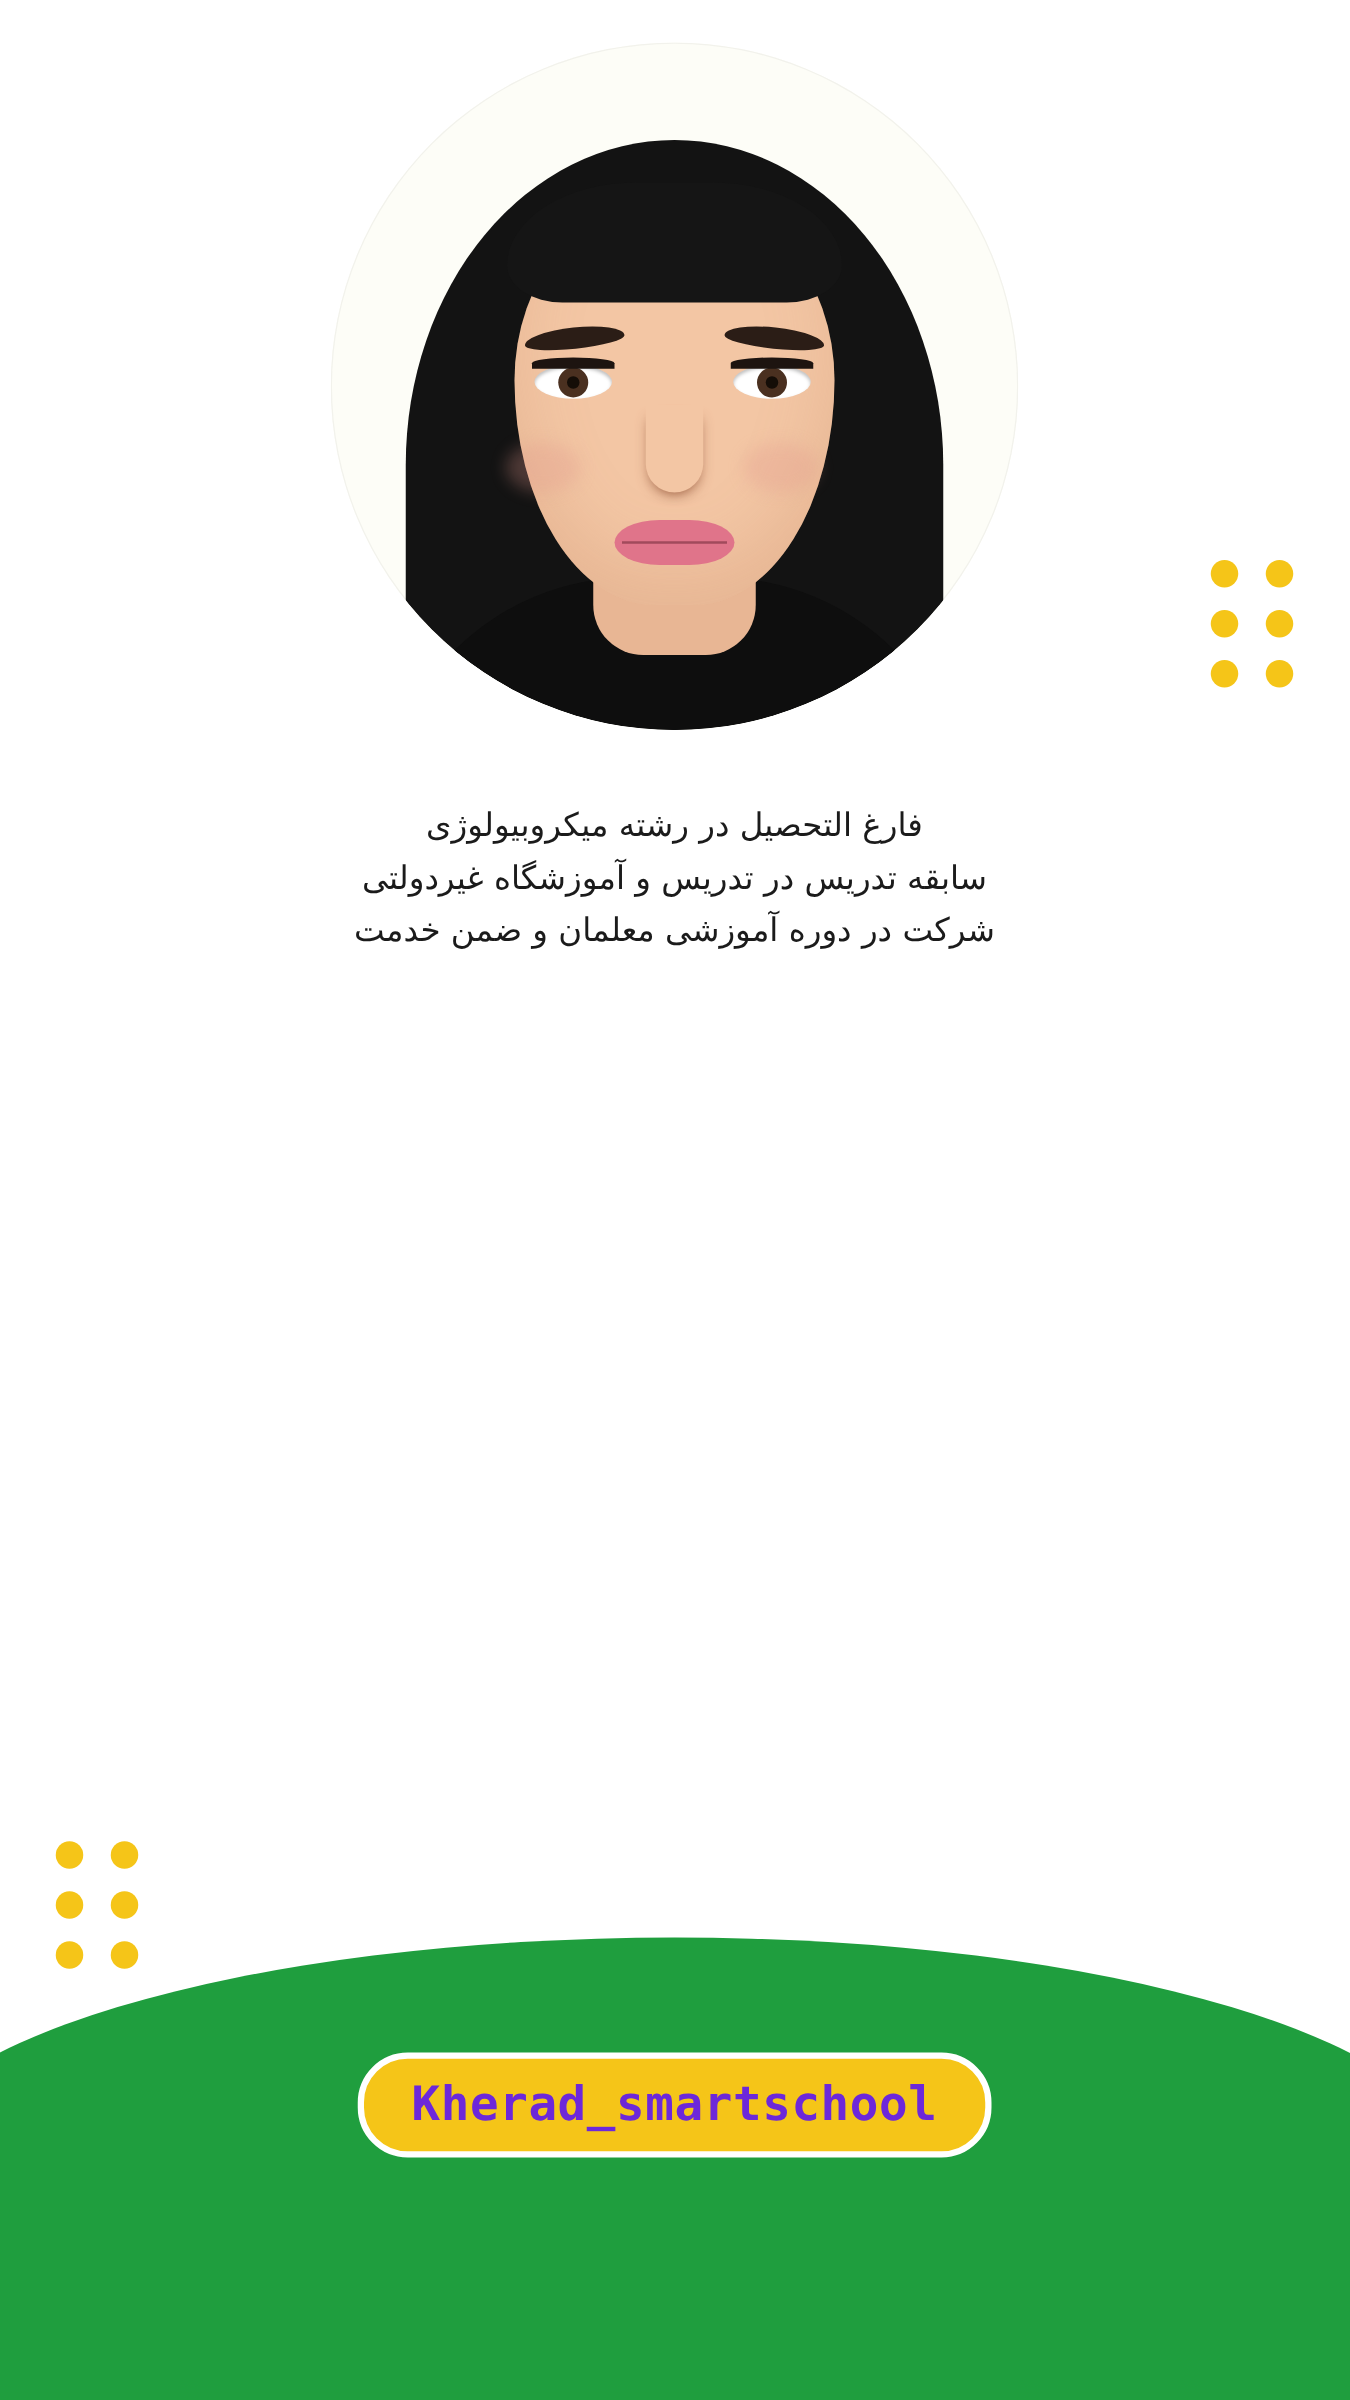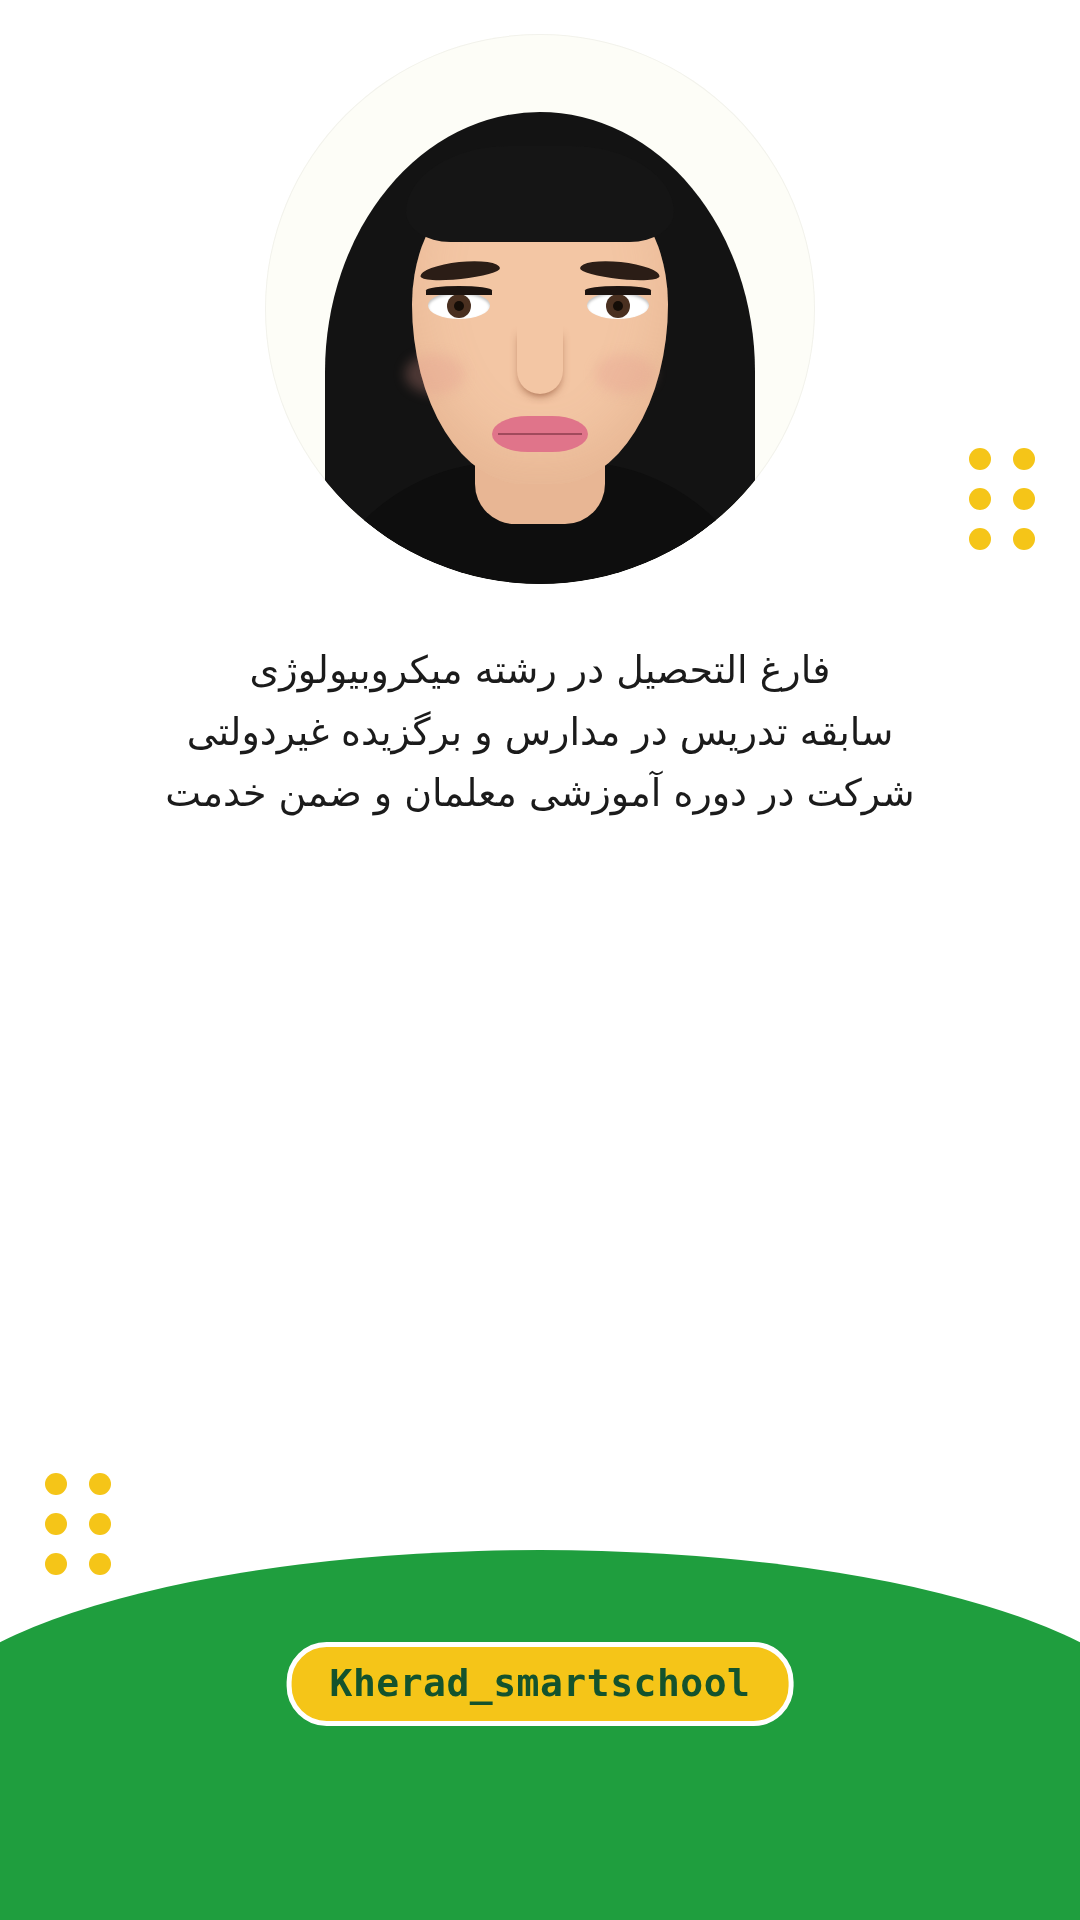--- a/index.html
+++ b/index.html
@@ -215,21 +215,21 @@
   
   .description {
     position: absolute;
     top: 640px;
     left: 50%;
     transform: translateX(-50%);
     width: 880px;
     text-align: center;
     direction: rtl;
     color: #1b1b1b;
-    font-size: 38px;
+    font-size: 26px;
     line-height: 1.62;
     font-weight: 500;
   }
   .description .line { display: block; white-space: nowrap; }
   .description .line.wrap { white-space: normal; }
 
   
   .footer {
     position: absolute;
     left: -90px;
@@ -241,21 +241,21 @@
   }
   .handle-pill {
     position: absolute;
     left: 50%;
     top: 92px;
     transform: translateX(-50%);
     background: #f5c518;
     border: 5px solid #ffffff;
     border-radius: 40px;
     padding: 14px 38px 16px;
-    color: #14532d;
+    color: #6d28d9;
     font-family: "DejaVu Sans Mono", "Liberation Mono", monospace;
     font-size: 38px;
     font-weight: bold;
     letter-spacing: .5px;
     white-space: nowrap;
     direction: ltr;
   }
 </style>
 </head>
 <body>
@@ -289,21 +289,21 @@
     <span class="dot"></span>
     <span class="dot"></span>
     <span class="dot"></span>
     <span class="dot"></span>
     <span class="dot"></span>
     <span class="dot"></span>
   </div>
 
   <div class="description">
     <span class="line">فارغ التحصیل در رشته میکروبیولوژی</span>
-    <span class="line">سابقه تدریس در مدارس و برگزیده غیردولتی</span>
+    <span class="line">سابقه تدریس در تدریس و آموزشگاه غیردولتی</span>
     <span class="line wrap">شرکت در دوره آموزشی معلمان و ضمن خدمت</span>
   </div>
 
   <div class="dots dots-bottom-left">
     <span class="dot"></span>
     <span class="dot"></span>
     <span class="dot"></span>
     <span class="dot"></span>
     <span class="dot"></span>
     <span class="dot"></span>

